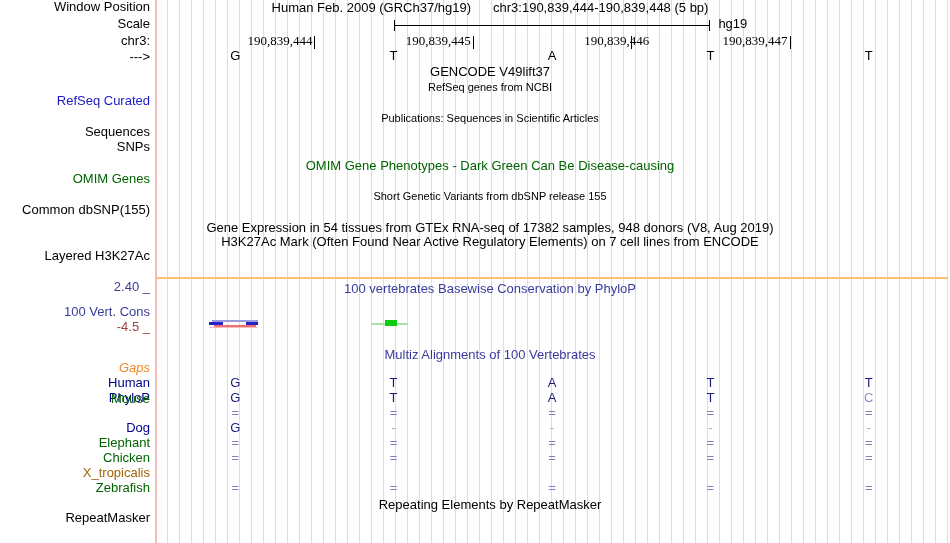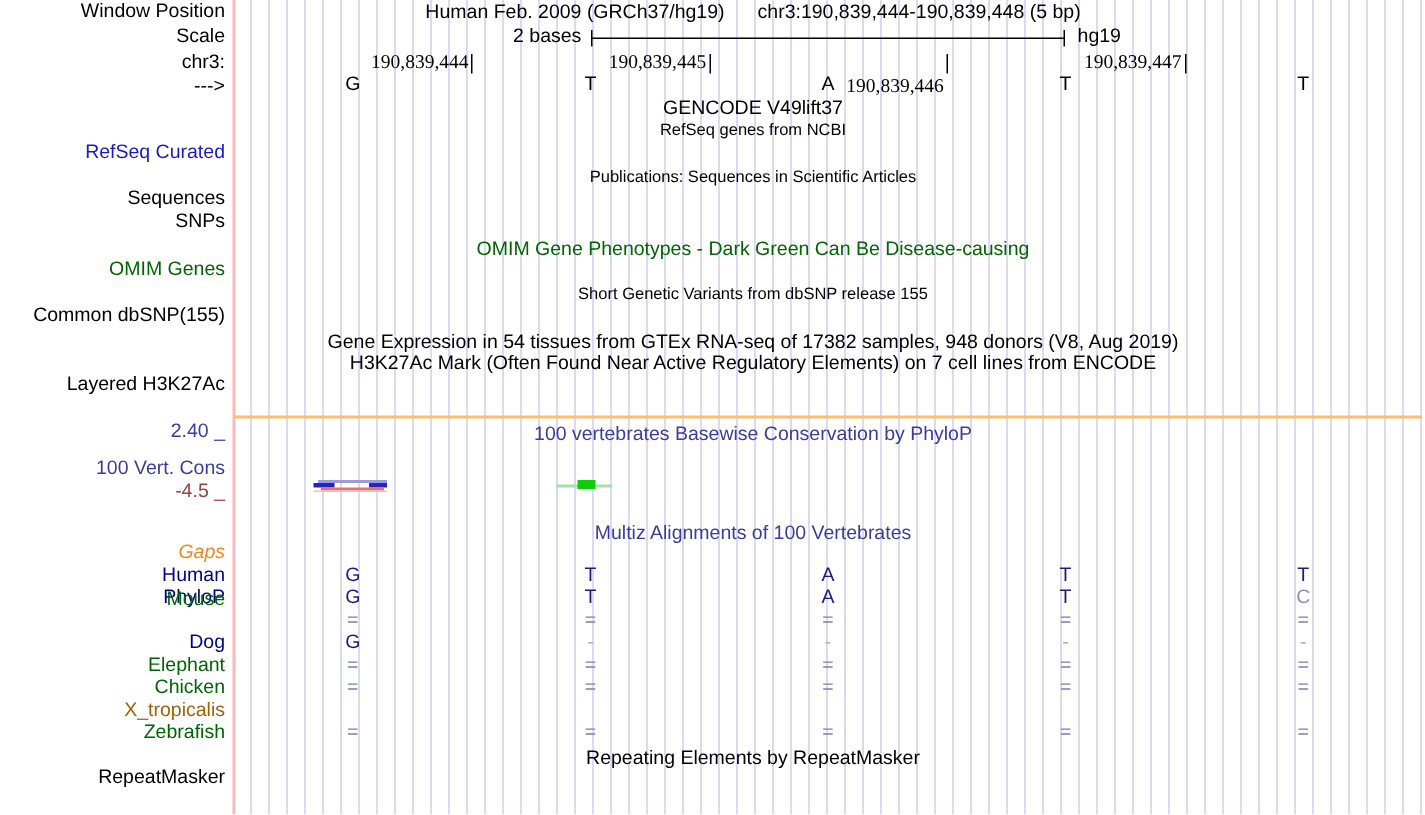--- a/index.html
+++ b/index.html
@@ -10,21 +10,21 @@
   }
   #main-grid{
     position:absolute;left:156px;top:0;width:792px;height:543px;
     background:repeating-linear-gradient(to right,
       transparent 0px, transparent 11px,
       var(--grid,#dadaf2) 11px, var(--grid,#dadaf2) 12px);
   }
   #pink-separator{position:absolute;left:155px;top:0;width:1.5px;height:543px;}
   #orange-separator{position:absolute;left:156px;top:277px;width:792px;height:1.5px;}
   .lbl{position:absolute;left:0;width:150px;text-align:right;white-space:nowrap;line-height:14px;}
-  .ct{position:absolute;left:156px;width:692px;text-align:center;white-space:nowrap;line-height:14px;}
+  .ct{position:absolute;left:144px;width:692px;text-align:center;white-space:nowrap;line-height:14px;}
   .num{position:absolute;text-align:right;white-space:nowrap;line-height:14px;font-family:Liberation Serif, serif;}
   .tick{position:absolute;width:1px;background:#000;}
   .base{position:absolute;width:44px;text-align:center;white-space:nowrap;line-height:14px;}
   .mark{position:absolute;}
   #scale-bar{position:absolute;top:25px;height:1px;background:#000;}
   .scale-end-tick{position:absolute;top:20px;width:1px;height:11px;background:#000;}
   #scale-label{position:absolute;top:17px;width:150px;text-align:right;white-space:nowrap;line-height:14px;}
   #scale-genome-label{position:absolute;top:17px;white-space:nowrap;line-height:14px;}
   #header-row{top:1px;}
   #header-row .gap{display:inline-block;width:22px;}
@@ -34,21 +34,20 @@
 
 <div id="canvas">
   <div id="main-grid" style="--grid: #dadaf2;"></div>
   <div id="pink-separator" style="background: rgb(247, 185, 185);"></div>
   <div id="orange-separator" style="background: rgb(253, 190, 111);"></div>
 
   <div class="ct" id="header-row">
     <span>Human Feb. 2009 (GRCh37/hg19)</span><span class="gap"></span><span>chr3:190,839,444-190,839,448 (5 bp)</span>
   </div>
 
-  <div id="scale-label" style="left: 237.6px;">2 bases</div>
   <div id="scale-bar" style="left: 393.6px; width: 316.8px;"></div>
   <div class="scale-end-tick" style="left: 393.6px;"></div>
   <div class="scale-end-tick" id="scale-right-tick" style="left: 709.4px;"></div>
   <div id="scale-genome-label" style="left: 718.4px;">hg19</div>
 
   <div id="left-labels">
       <div class="lbl" style="top: 0px; color: rgb(0, 0, 0);">Window Position</div>
       <div class="lbl" style="top: 17px; color: rgb(0, 0, 0); text-align: right;">Scale</div>
       <div class="lbl" style="top: 34px; color: rgb(0, 0, 0);">chr3:</div>
       <div class="lbl" style="top: 50px; color: rgb(0, 0, 0);">---&gt;</div>
@@ -62,21 +61,21 @@
       <div class="lbl" style="top: 305px; color: rgb(59, 59, 158);">100 Vert. Cons</div>
       <div class="lbl" style="top: 320px; color: rgb(152, 68, 68);">-4.5 _</div>
       <div class="lbl" style="top: 361px; color: rgb(238, 136, 34); font-style: italic;">Gaps</div>
       <div class="lbl" style="top: 511px; color: rgb(0, 0, 0);">RepeatMasker</div>
     </div>
   <div id="ruler-row">
       <div class="num" style="left: 162.4px; top: 34px; width: 150px;">190,839,444</div>
       <div class="tick" style="left: 314.4px; top: 36px; height: 13px;"></div>
       <div class="num" style="left: 320.8px; top: 34px; width: 150px;">190,839,445</div>
       <div class="tick" style="left: 472.8px; top: 36px; height: 13px;"></div>
-      <div class="num" style="left: 479.2px; top: 50px; width: 150px;">190,839,446</div>
+      <div class="num" style="left: 479.2px; top: 34px; width: 150px; padding-left: 20px;">190,839,446</div>
       <div class="tick" style="left: 631.2px; top: 36px; height: 13px;"></div>
       <div class="num" style="left: 637.6px; top: 34px; width: 150px;">190,839,447</div>
       <div class="tick" style="left: 789.6px; top: 36px; height: 13px;"></div>
     </div>
   <div id="sequence-row">
       <div class="base" style="left: 213.2px; top: 49px;">G</div>
       <div class="base" style="left: 371.6px; top: 49px;">T</div>
       <div class="base" style="left: 530px; top: 49px;">A</div>
       <div class="base" style="left: 688.4px; top: 49px;">T</div>
       <div class="base" style="left: 846.8px; top: 49px;">T</div>

